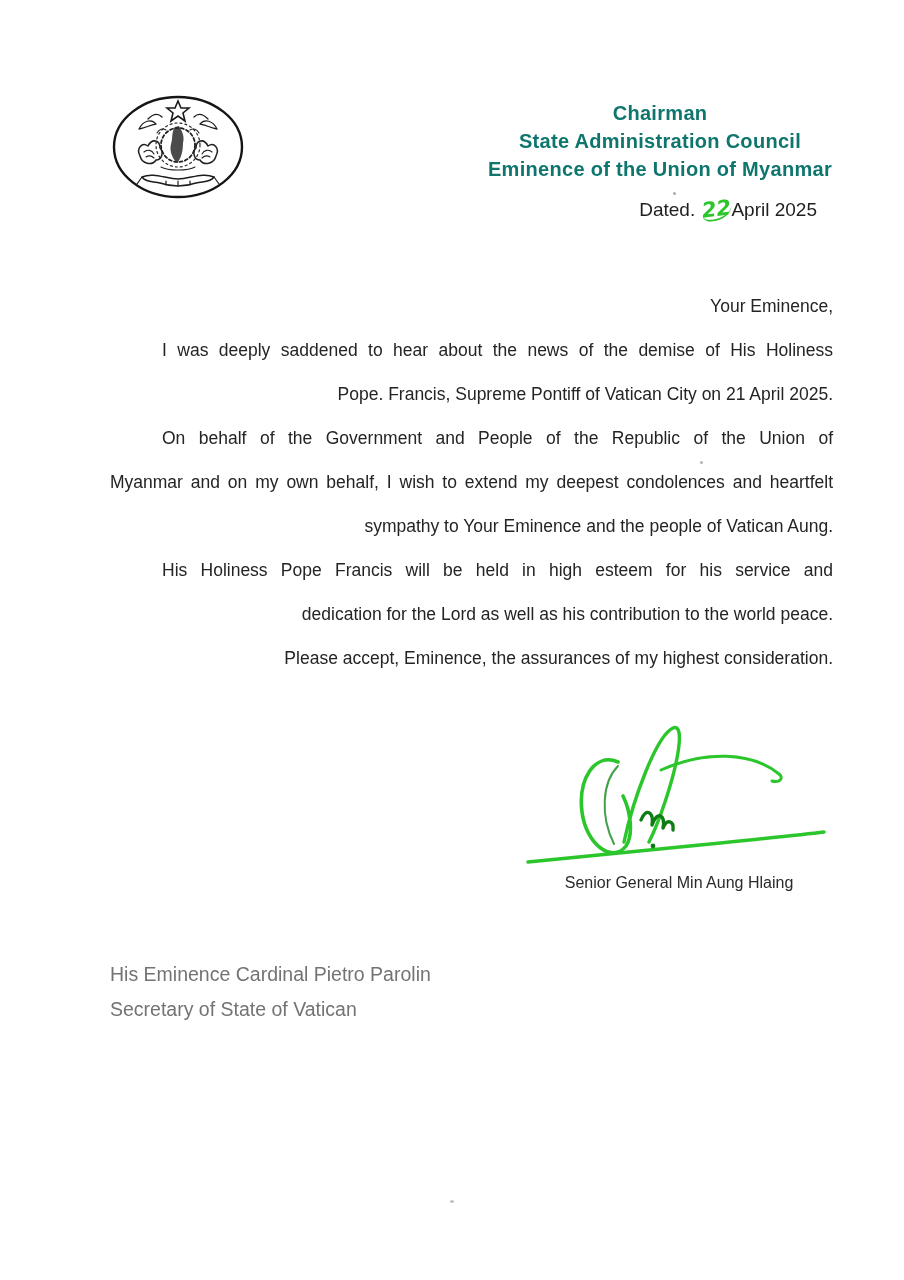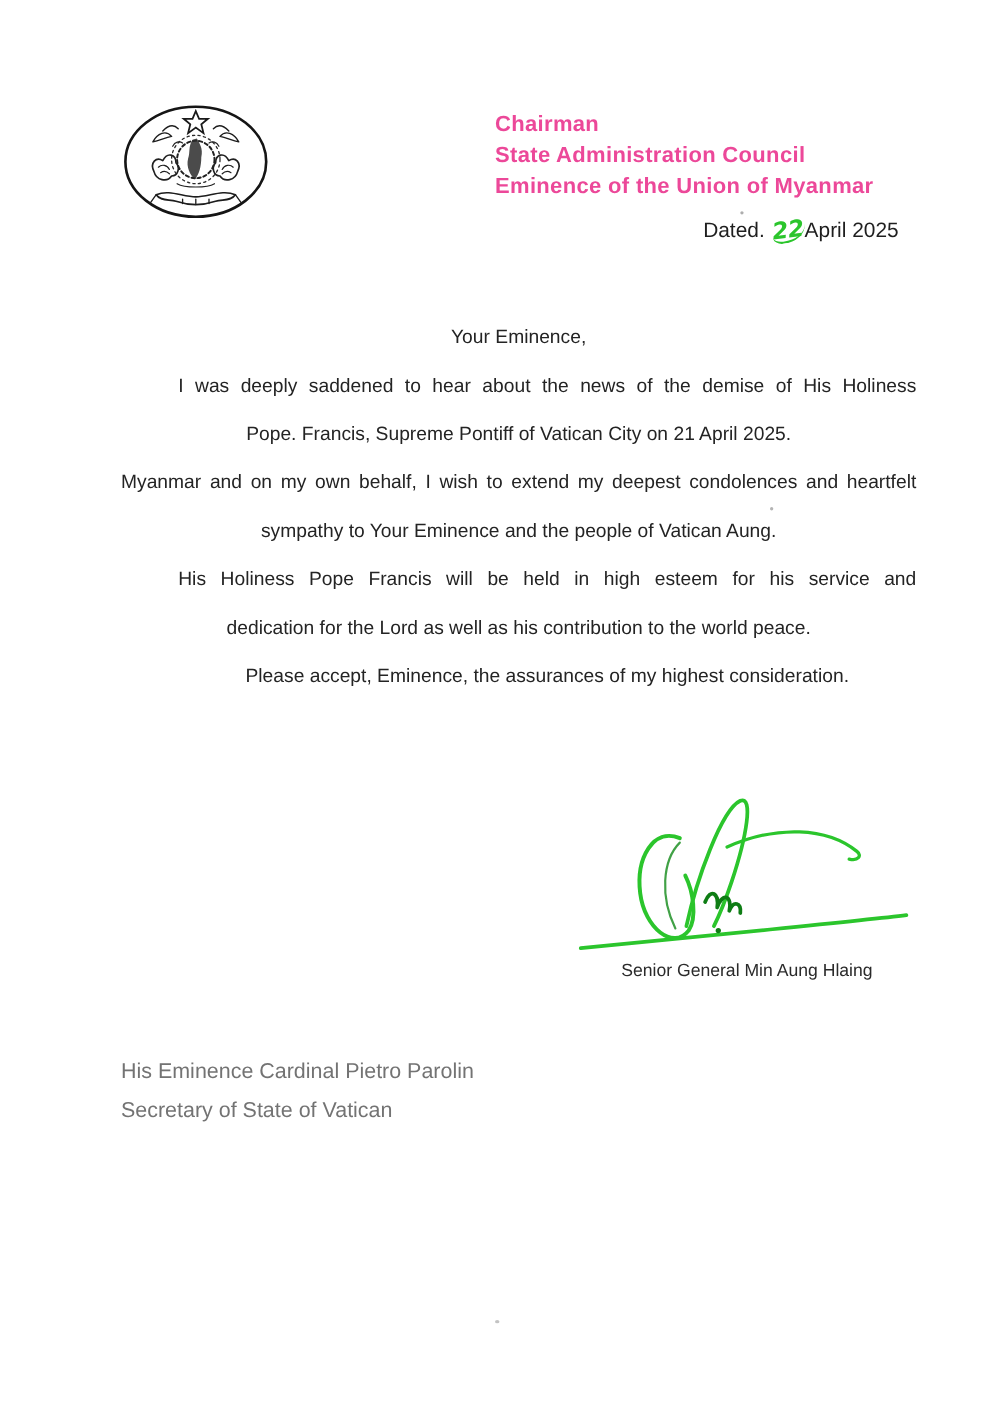--- a/index.html
+++ b/index.html
@@ -6,42 +6,42 @@
   .page {
     position:relative; width:904px; height:1280px; margin:0 auto;
     background:#ffffff; overflow:hidden;
     font-family:"Liberation Sans", sans-serif; color:#262626;
   }
   
   .emblem { position:absolute; left:111px; top:93px; width:134px; height:108px; }
   
   .letterhead {
     position:absolute; left:450px; top:99px; width:420px;
-    text-align:left; font-weight:bold; color:#ec4899;
+    text-align:center; font-weight:bold; color:#0f766e;
     font-size:20px; line-height:28px; letter-spacing:0.3px;
   }
   
   .dateline {
     position:absolute; top:199px; right:87px; font-size:19px; color:#1f1f1f;
     display:flex; align-items:center;
   }
   .date-prefix { margin-right:7px; }
   .hand-day {
     font-family:"DejaVu Sans", sans-serif;
     font-weight:600; font-style:italic; font-size:21px;
     transform:rotate(-7deg); display:inline-block;
     border-bottom:2px solid; border-radius:0 0 70% 30%;
     padding:0 1px 0 0; margin-right:-1px; line-height:20px;
   }
   
   .body-block { position:absolute; left:110px; top:284px; width:723px;
     font-size:17.5px; line-height:44px; color:#242424; }
   .bline { height:44px; white-space:normal; }
   .jline { text-align:justify; text-align-last:justify; }
-  .lline { text-align:center; }
+  .lline { text-align:right; }
   .indent { padding-left:52px; }
   
   .sig-svg { position:absolute; left:520px; top:722px; width:368px; height:150px; }
   .sig-name { position:absolute; left:523px; top:874px; width:312px;
     text-align:center; font-size:16px; color:#2a2a2a; }
   
   .recipient { position:absolute; left:110px; top:957px; font-size:19.5px;
     line-height:35px; color:#737373; }
   .underlined { border-bottom:1.6px solid #232323; padding-bottom:1px; display:inline-block; line-height:24px; }
   
@@ -84,20 +84,21 @@
   <div class="dateline">
     <span class="date-prefix">Dated.</span>
     <span class="hand-day" style="color:#2bc52c; border-color:#2bc52c;">22</span>
     <span>April 2025</span>
   </div>
 
   <div class="body-block">
     <div class="bline lline">Your Eminence,</div>
     <div class="bline jline indent">I was deeply saddened to hear about the news of the demise of His Holiness</div>
     <div class="bline lline">Pope. Francis, Supreme Pontiff of Vatican City on 21 April 2025.</div>
+    <div class="bline jline indent">On behalf of the Government and People of the Republic of the Union of</div>
     <div class="bline jline">Myanmar and on my own behalf, I wish to extend my deepest condolences and heartfelt</div>
     <div class="bline lline">sympathy to Your Eminence and the people of Vatican Aung.</div>
     <div class="bline jline indent">His Holiness Pope Francis will be held in high esteem for his service and</div>
     <div class="bline lline">dedication for the Lord as well as his contribution to the world peace.</div>
     <div class="bline lline indent">Please accept, Eminence, the assurances of my highest consideration.</div>
   </div>
 
   <div class="sig-svg">
     <svg viewBox="0 0 368 150" width="368" height="150">
 

